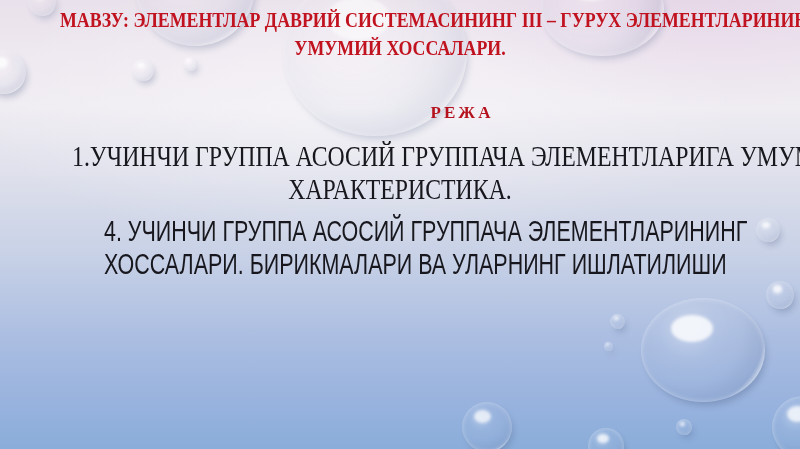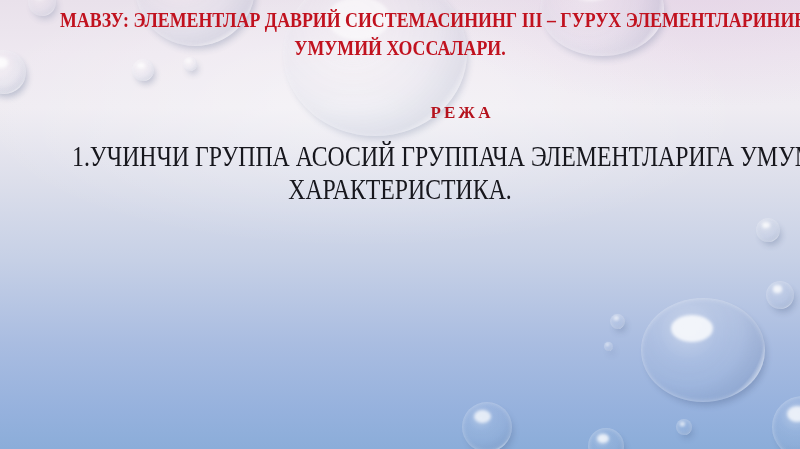--- a/index.html
+++ b/index.html
@@ -103,16 +103,20 @@
 
     <div class="agenda">
 
       <div class="agenda-item">
         <div class="line agenda-line serif-cond">1.УЧИНЧИ ГРУППА АСОСИЙ ГРУППАЧА ЭЛЕМЕНТЛАРИГА УМУМИЙ</div>
         <div class="line agenda-line serif-cond">ХАРАКТЕРИСТИКА.</div>
       </div>
 
 
 
+      <div class="agenda-item">
+        <div class="line agenda-line sans-cond">4. УЧИНЧИ ГРУППА АСОСИЙ ГРУППАЧА ЭЛЕМЕНТЛАРИНИНГ</div>
+        <div class="line agenda-line sans-cond">ХОССАЛАРИ. БИРИКМАЛАРИ ВА УЛАРНИНГ ИШЛАТИЛИШИ</div>
+      </div>
 
     </div>
   </div>
 </div>
 
 </body></html>

